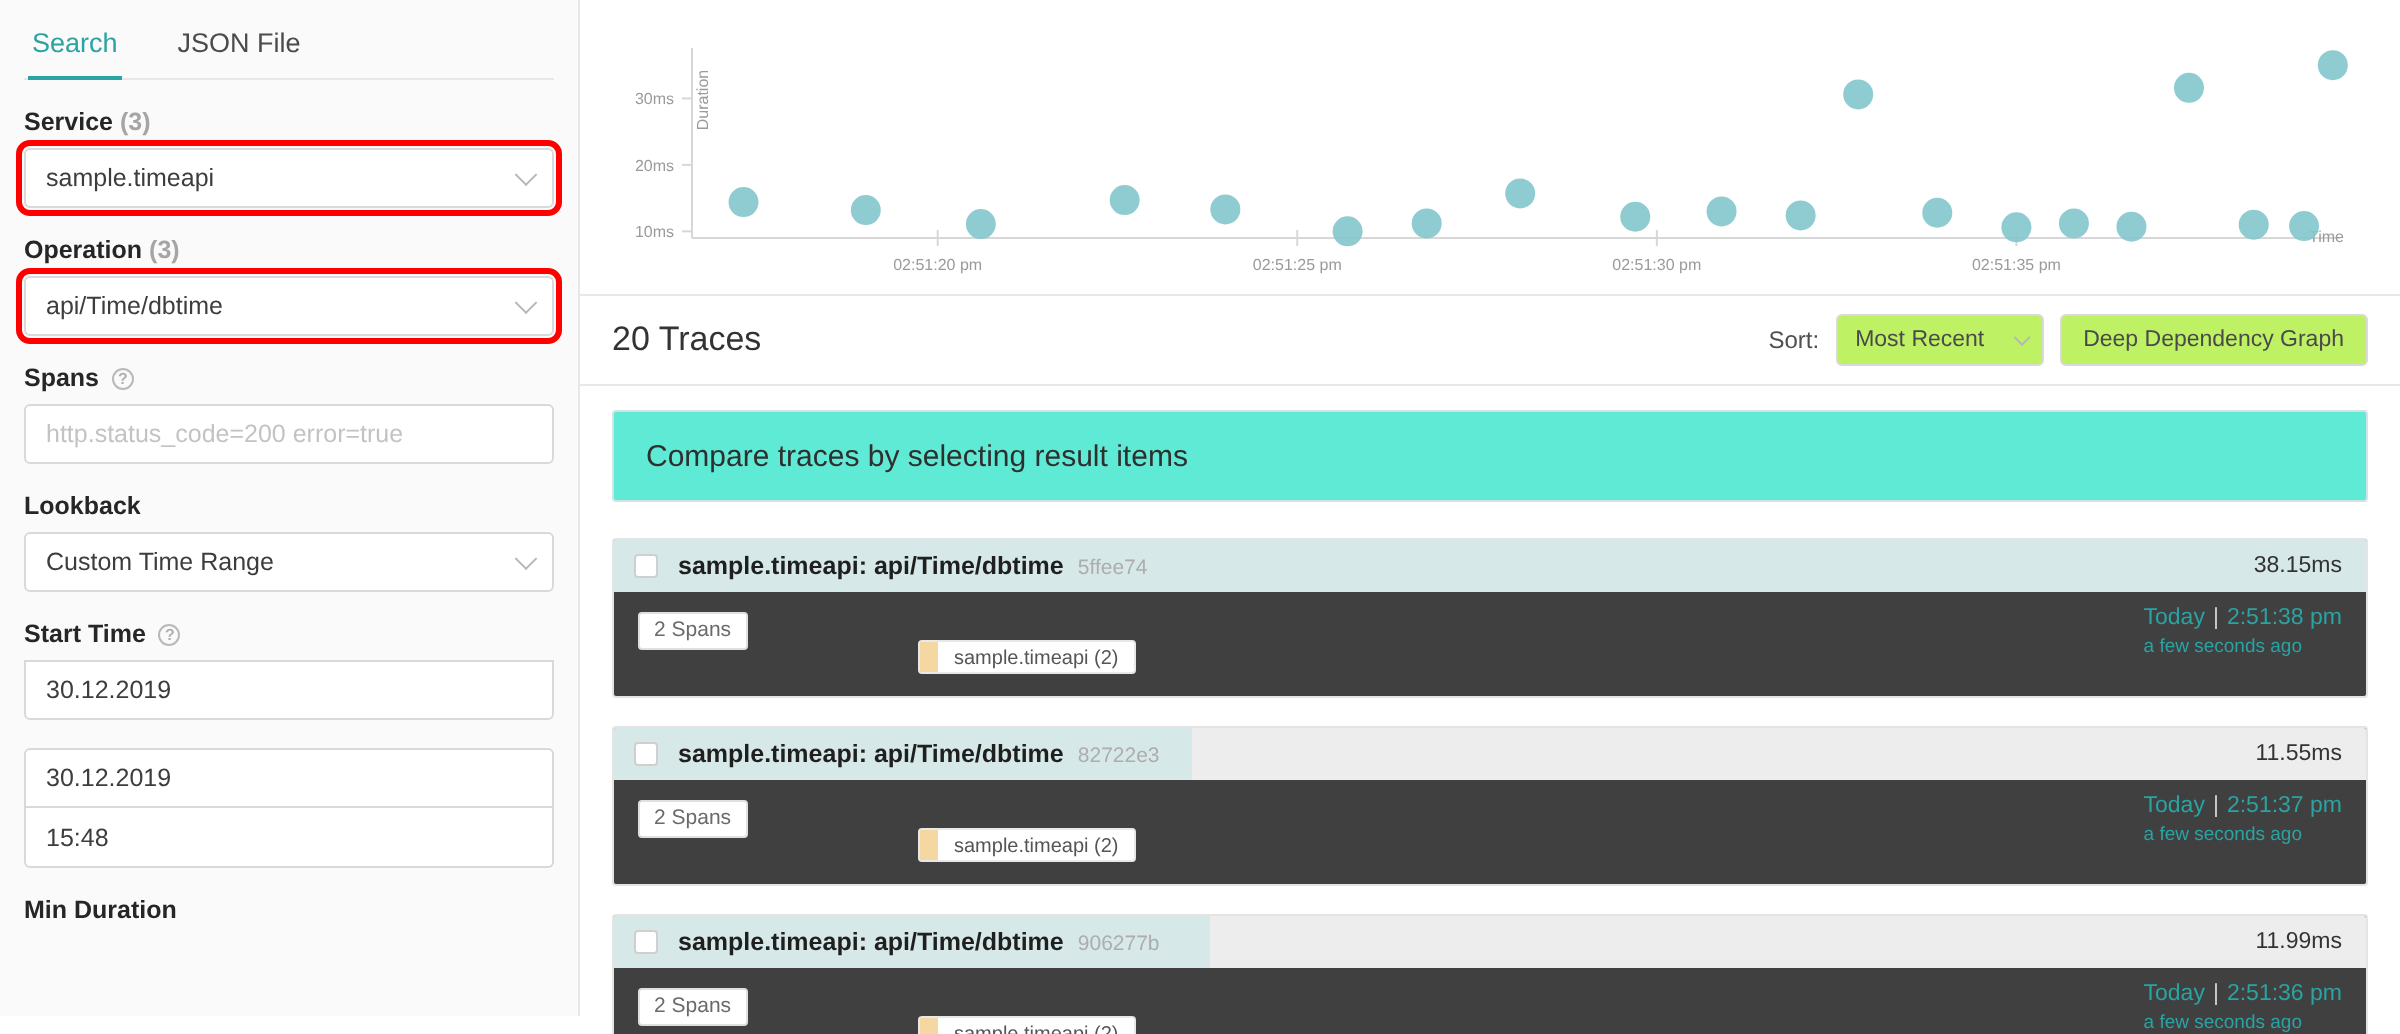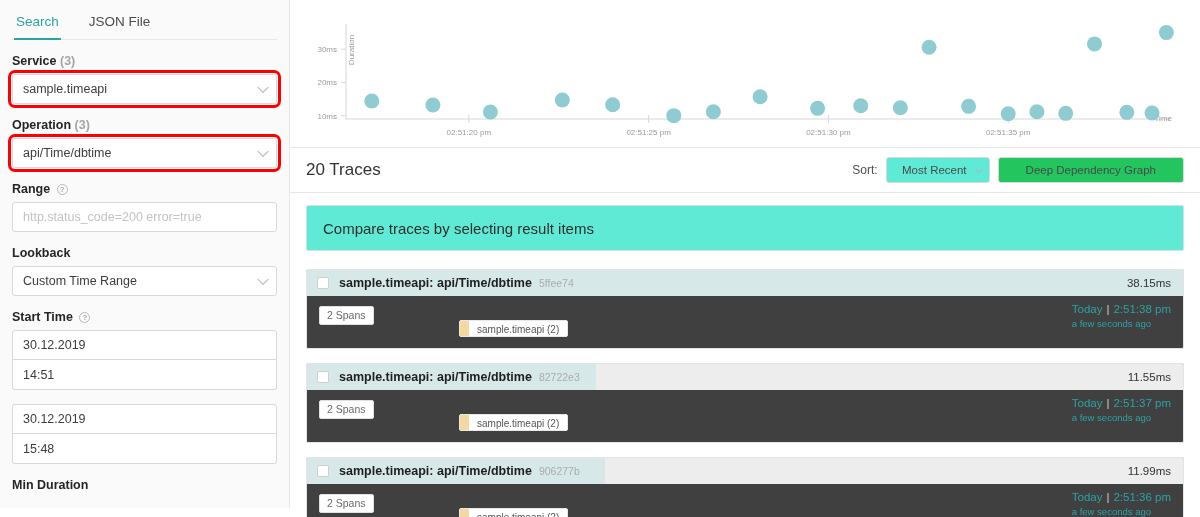--- a/index.html
+++ b/index.html
@@ -72,28 +72,28 @@
   
   .toolbar {
     height: 45px; display: flex; align-items: center; justify-content: space-between;
     padding: 0 16px; border-bottom: 1px solid #e8e8e8; background:#fff;
   }
   .traces-count { font-size: 17px; color: #333; font-weight: 400; }
   .toolbar-right { display: flex; align-items: center; gap: 8px; }
   .sort-label { font-size: 12px; color: #4f4f4f; }
   .select-btn {
     position: relative; height: 26px; min-width: 104px;
-    border: 1px solid #d9d9d9; border-radius: 3px; background: #5eead4;
+    border: 1px solid #d9d9d9; border-radius: 3px; background: #bef264;
     display: flex; align-items: center; padding: 0 22px 0 9px;
-    font-size: 11.5px; color: #4a4a4a; cursor: pointer; justify-content: flex-end;
+    font-size: 11.5px; color: #4a4a4a; cursor: pointer;
   }
   .select-btn .caret { right: 7px; width: 6px; height: 6px; }
   .ghost-btn {
-    height: 26px; border: 1px solid #d9d9d9; border-radius: 3px; background: #22c55e;
-    display: flex; align-items: center; padding: 0 27px;
+    height: 26px; border: 1px solid #d9d9d9; border-radius: 3px; background: #bef264;
+    display: flex; align-items: center; padding: 0 11px;
     font-size: 11.5px; color: #4a4a4a; cursor: pointer;
   }
 
   
   .results-area { padding: 12px 16px 0 16px; }
   .compare-banner {
     background: #5eead4; border: 1px solid #cfe4e4; border-radius: 2px;
     height: 46px; display: flex; align-items: center; padding: 0 16px;
     font-size: 15px; color: #2f2f2f; margin-bottom: 18px;
   }
@@ -185,21 +185,21 @@
         <span class="count">(3)</span>
       </label>
       <div class="control highlighted">
         <span>api/Time/dbtime</span>
         <span class="caret"></span>
       </div>
     </div>
 
     <div class="field">
       <label class="field-label">
-        <span>Range</span>
+        <span>Spans</span>
         <span class="qmark">?</span>
       </label>
       <div class="control placeholder-txt">
         <span>http.status_code=200 error=true</span>
       </div>
     </div>
 
     <div class="field">
       <label class="field-label">Lookback</label>
       <div class="control">
@@ -209,23 +209,20 @@
     </div>
 
     <div class="field">
       <label class="field-label">
         <span>Start Time</span>
         <span class="qmark">?</span>
       </label>
       <div class="stack">
         <div class="control">
           <span>30.12.2019</span>
-        </div>
-        <div class="control">
-          <span>14:51</span>
         </div>
       </div>
     </div>
 
     <div class="field">
       <div class="stack">
         <div class="control">
           <span>30.12.2019</span>
         </div>
         <div class="control">

